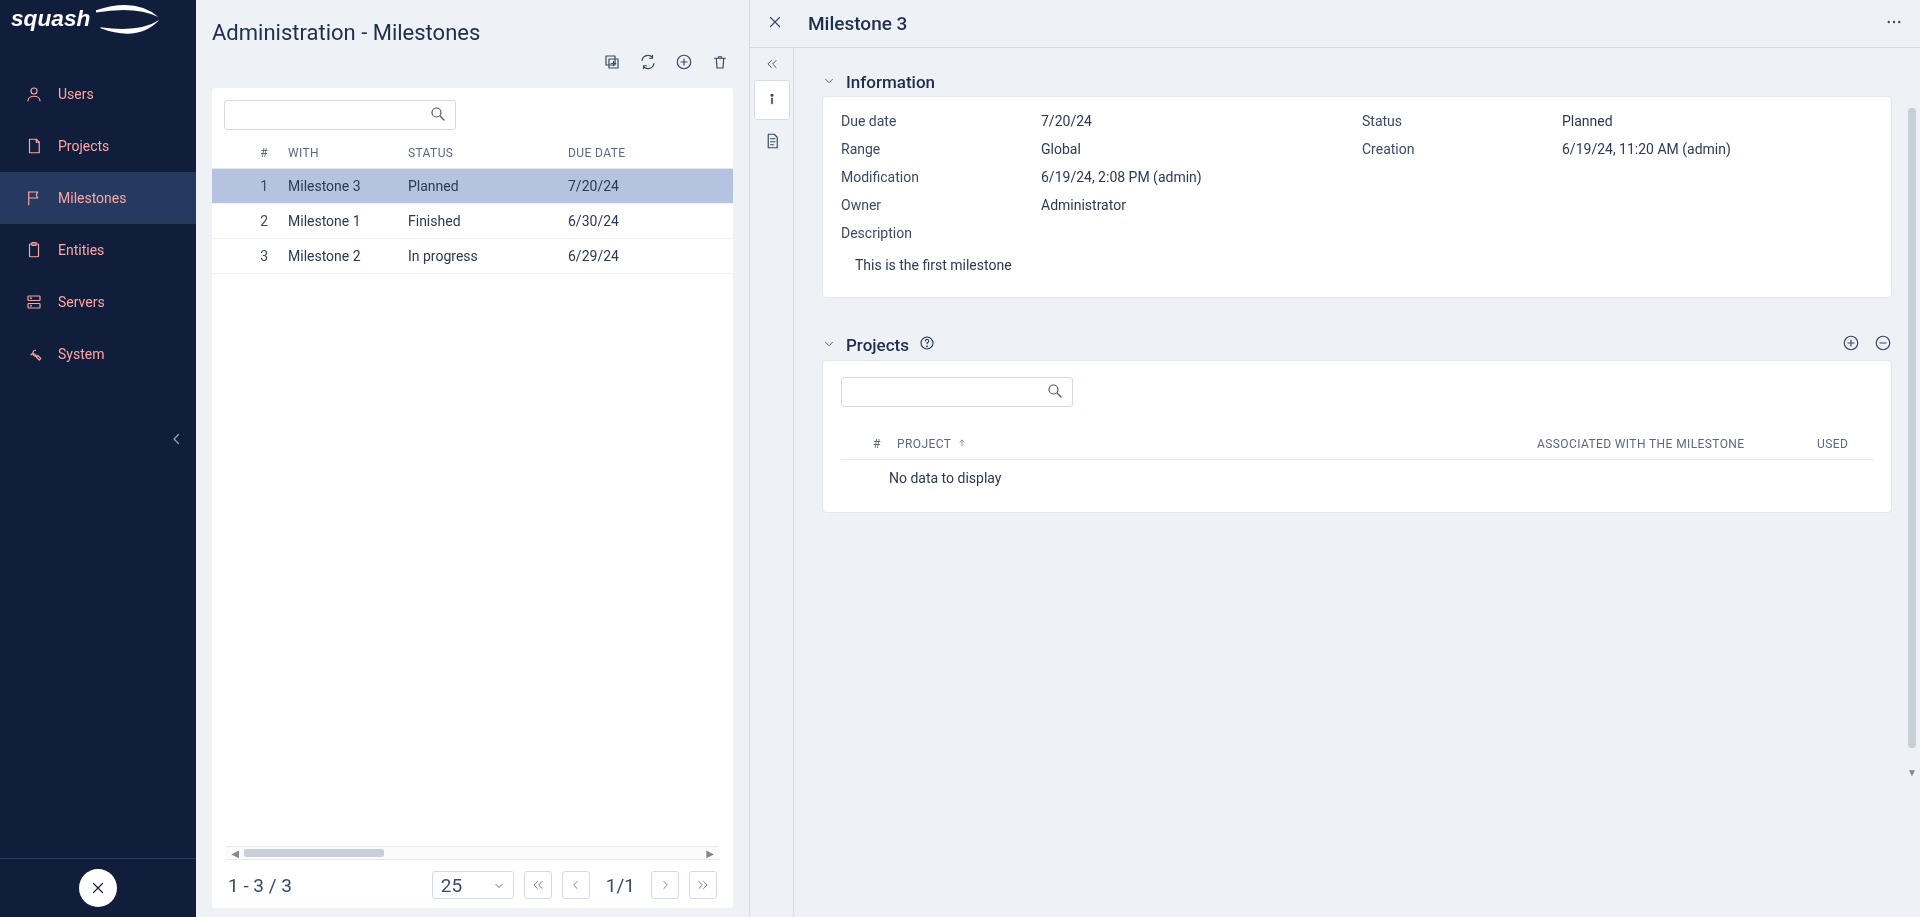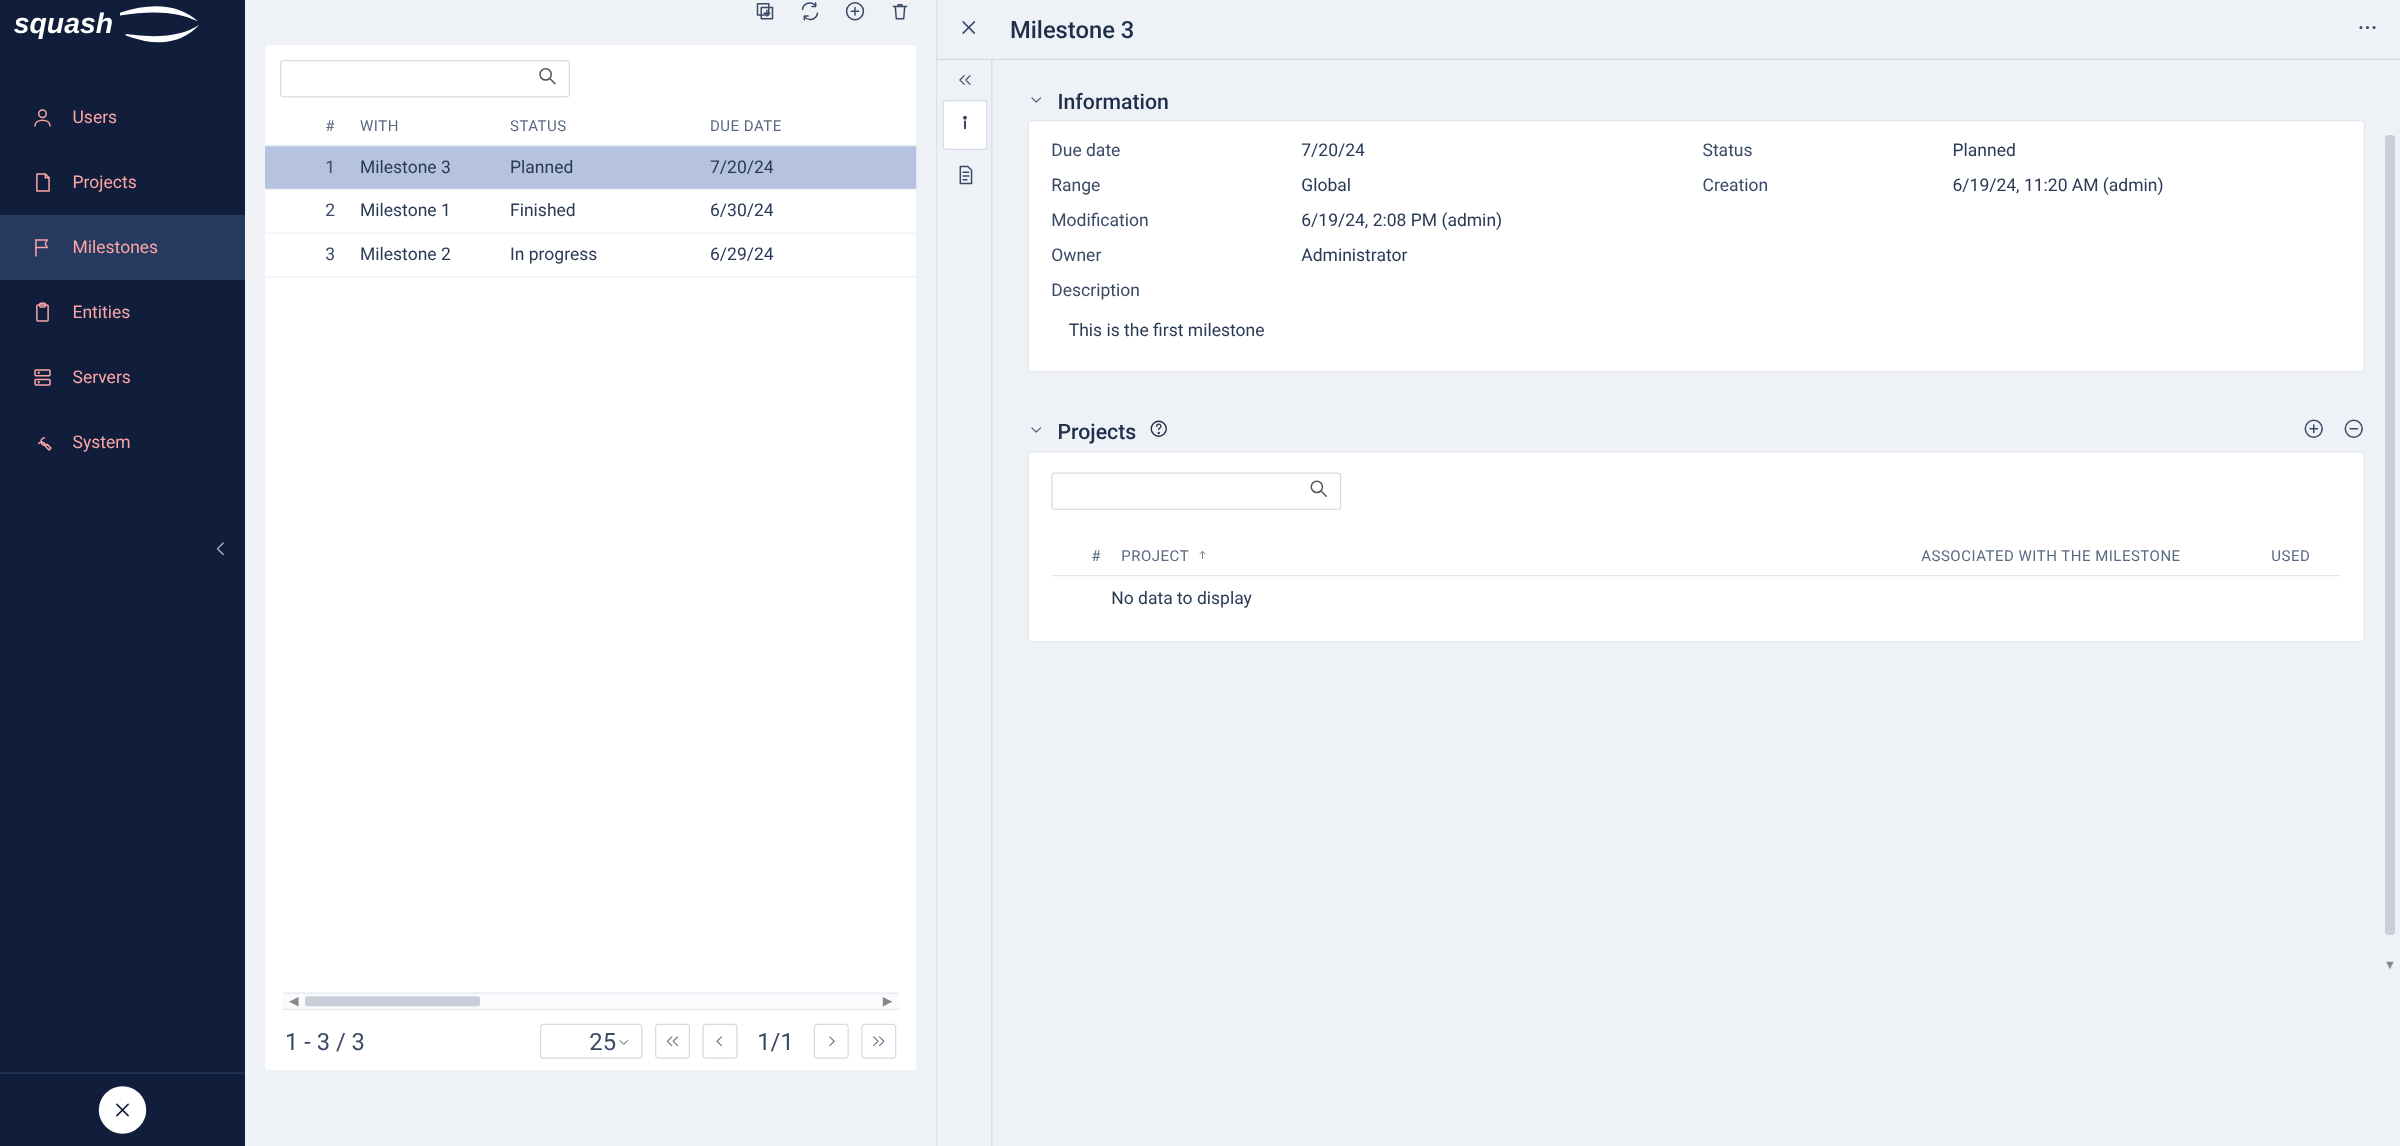--- a/index.html
+++ b/index.html
@@ -41,21 +41,21 @@
 .row.selected { background: #b6c3e0; }
 .row .col-num { color: #3a4a66; }
 
 .hscroll { position: absolute; left: 14px; right: 14px; bottom: 48px; height: 14px; background: #fafbfd; border-top:1px solid #e4e8ef; border-bottom:1px solid #e4e8ef; display:flex; align-items:center; }
 .hscroll .arrow { width: 18px; text-align:center; color:#888; cursor:pointer; font-size:10px; }
 .hscroll .track { flex:1; position:relative; height:100%; }
 .hscroll .thumb { position:absolute; left:0; width:140px; top:2px; bottom:2px; background:#c9cfd9; border-radius:2px; cursor:pointer; }
 
 .pager { position: absolute; left:0; right:0; bottom:0; height: 46px; display:flex; align-items:center; padding: 0 16px; justify-content: space-between; color:#3a4a66; font-size: 19px; }
 .pager-right { display:flex; align-items:center; gap: 10px; }
-.page-size { width: 82px; height: 28px; border:1px solid #d5dbe6; border-radius:3px; display:flex; align-items:center; justify-content:flex-end; padding:0 8px; cursor:pointer; background:#fff; }
+.page-size { width: 82px; height: 28px; border:1px solid #d5dbe6; border-radius:3px; display:flex; align-items:center; justify-content:space-between; padding:0 8px; cursor:pointer; background:#fff; }
 .pgbtn { width: 28px; height: 28px; border:1px solid #d5dbe6; border-radius:3px; display:flex; align-items:center; justify-content:center; cursor:pointer; background:#fff; color:#6a7a92; }
 .pginfo { padding: 0 6px; }
 
 
 .detail-panel { position: absolute; left: 750px; right: 0; top: 0; bottom: 0; background: #eef1f6; }
 .detail-head { height: 48px; border-bottom: 1px solid #d5dbe6; display:flex; align-items:center; padding: 0 16px; gap: 24px; }
 .detail-head .closex { cursor:pointer; color:#3a4a66; }
 .detail-title { font-size: 19px; color:#1f2e4a; font-weight: 500; }
 .detail-head .more { margin-left:auto; cursor:pointer; color:#3a4a66; }
 
@@ -167,20 +167,23 @@
   <div class="sidebar-bottom">
     <div class="close-circle">
       <svg class="ic" viewBox="0 0 24 24" style="stroke:#101e3b">
           <path d="M6 6l12 12M18 6L6 18"></path>
         </svg>
     </div>
   </div>
 </div>
 
 <div class="list-panel">
+  <div class="list-header">
+    <div class="page-title">Administration - Milestones</div>
+  </div>
   <div class="toolbar" style="justify-content:flex-end; padding: 0 20px;">
     <span class="tbtn"><svg class="ic" viewBox="0 0 24 24">
           <rect x="4" y="4" width="12" height="12"></rect>
           <rect x="8" y="8" width="12" height="12"></rect>
           <path d="M14 11v6M11 14h6"></path>
         </svg></span>
     <span class="tbtn"><svg class="ic" viewBox="0 0 24 24">
           <path d="M4 10a8 8 0 0 1 14-4M20 14a8 8 0 0 1-14 4"></path>
           <path d="M18 3v4h-4M6 21v-4h4"></path>
         </svg></span>

